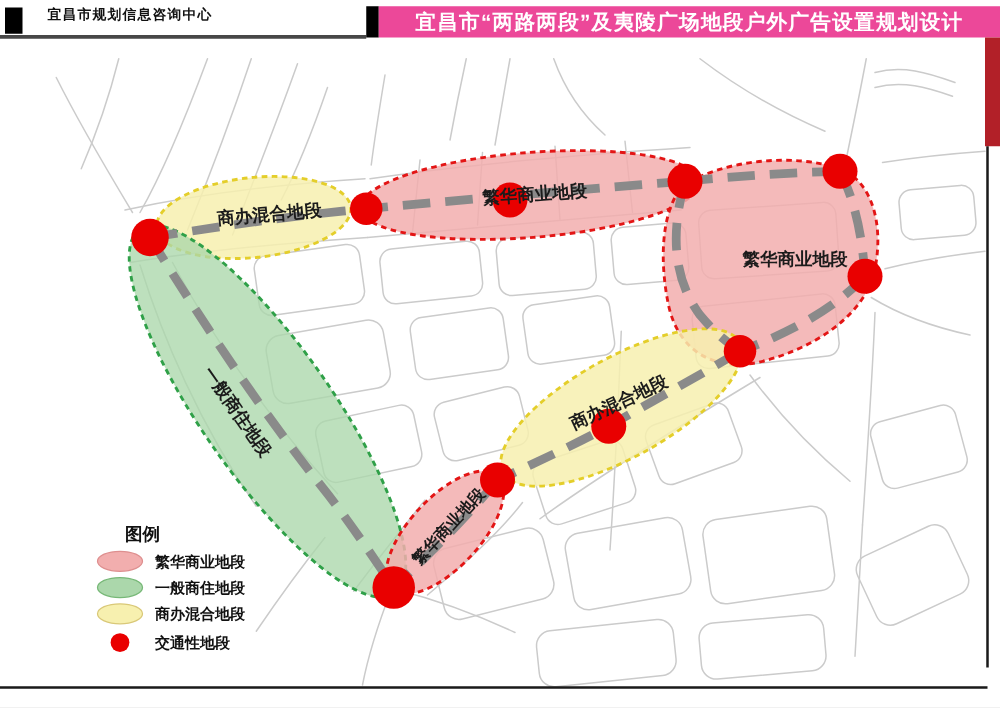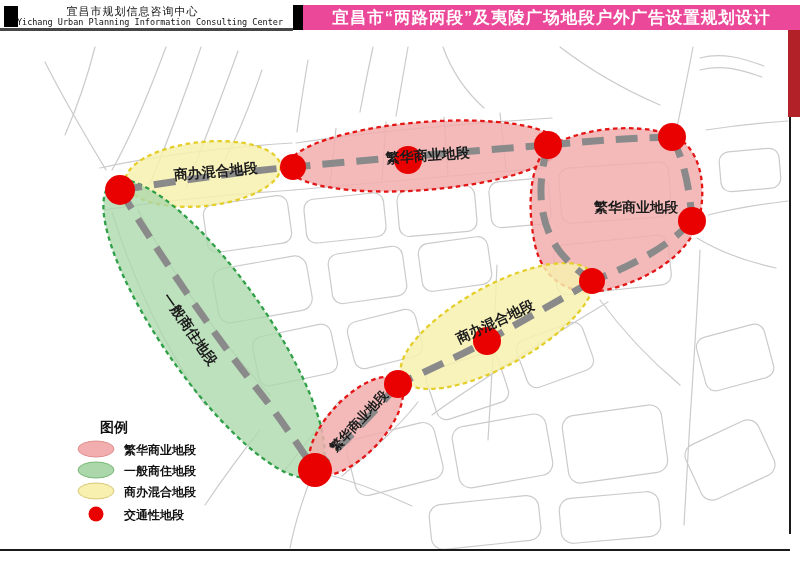--- a/index.html
+++ b/index.html
@@ -1,21 +1,21 @@
 <!DOCTYPE html>
 <html><head>
 <meta charset="utf-8">
 <style>
   html,body{margin:0;padding:0;background:#e8e8e8;}
   .stage{position:relative;width:800px;height:566px;background:#ffffff;overflow:hidden;
          font-family:"Liberation Sans",sans-serif;}
   
   .corner-mark{position:absolute;left:4px;top:6px;width:14px;height:21px;background:#000;}
-  .org-zh{position:absolute;left:0;top:4px;width:265px;text-align:center;
-          font-size:11px;font-weight:normal;color:#111;letter-spacing:1px;}
+  .org-zh{position:absolute;left:0;top:4px;width:265px;text-align:left;
+          font-size:11px;font-weight:bold;color:#111;letter-spacing:1px;padding-left:38px;}
   .org-en{position:absolute;left:0;top:17px;width:283px;text-align:right;
           font-size:8.5px;color:#111;font-family:"DejaVu Sans Mono",monospace;}
   .org-rule{position:absolute;left:0;top:28px;width:293px;height:2.5px;background:#474747;}
   .header-divider{position:absolute;left:293px;top:5px;width:10px;height:25px;background:#000;}
   .title-bar{position:absolute;left:303px;top:5px;width:497px;height:25px;background:#ec4899;
              display:flex;align-items:center;justify-content:center;}
   .title-bar span{color:#fff;font-weight:bold;font-size:16.5px;letter-spacing:1px;white-space:nowrap;}
   .accent-red{position:absolute;left:788px;top:30px;width:12px;height:87px;background:#b22028;}
   .frame-right{position:absolute;left:789px;top:117px;width:1.5px;height:417px;background:#1a1a1a;}
   .frame-bottom{position:absolute;left:0;top:549px;width:790px;height:2px;background:#1a1a1a;}
@@ -155,21 +155,20 @@
       <ellipse cx="96" cy="491" rx="18" ry="8" stroke-width="1" fill="#F7F0AF" stroke="#D9C878"></ellipse>
       <text class="legend-label" x="124" y="495.5">商办混合地段</text>
 
       <circle cx="96" cy="514" r="7.5" fill="#E90000"></circle>
       <text class="legend-label" x="124" y="518.5">交通性地段</text>
     </g>
   </svg>
 
   <div class="corner-mark"></div>
   <div class="org-zh">宜昌市规划信息咨询中心</div>
-  <div class="org-en">Yichang Urban Planning Information Consulting Center</div>
   <div class="org-rule"></div>
   <div class="header-divider"></div>
   <div class="title-bar">
     <span>宜昌市“两路两段”及夷陵广场地段户外广告设置规划设计</span>
   </div>
   <div class="accent-red"></div>
   <div class="frame-right"></div>
 
   <div class="frame-bottom"></div>
   <div class="page-box">

